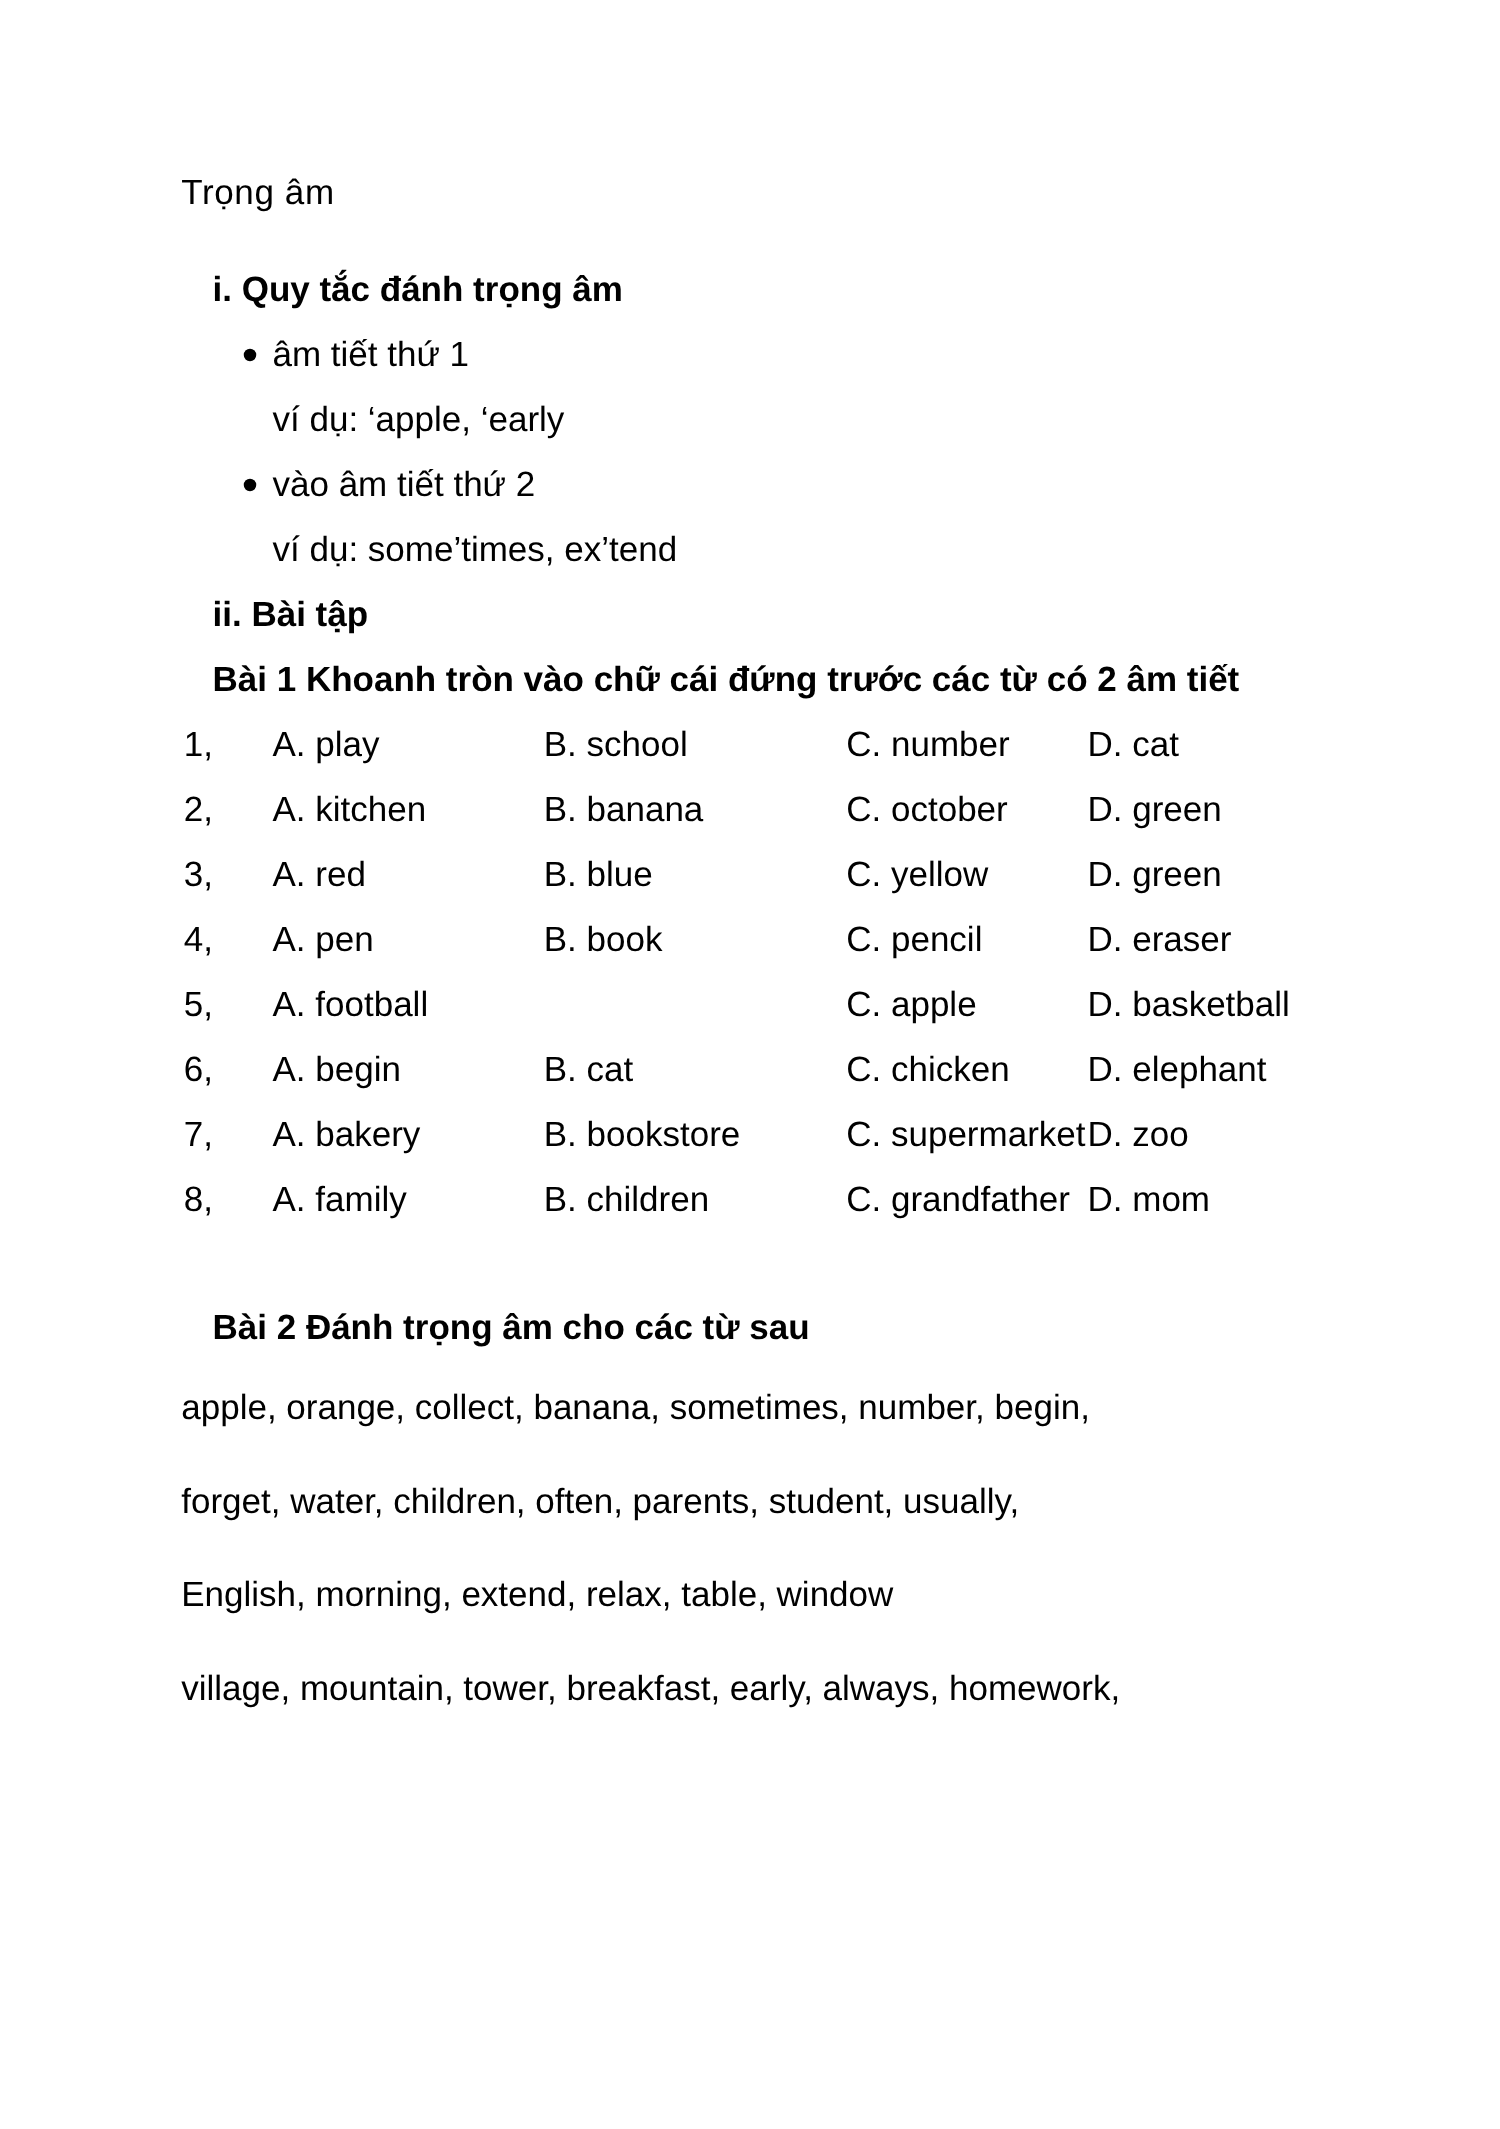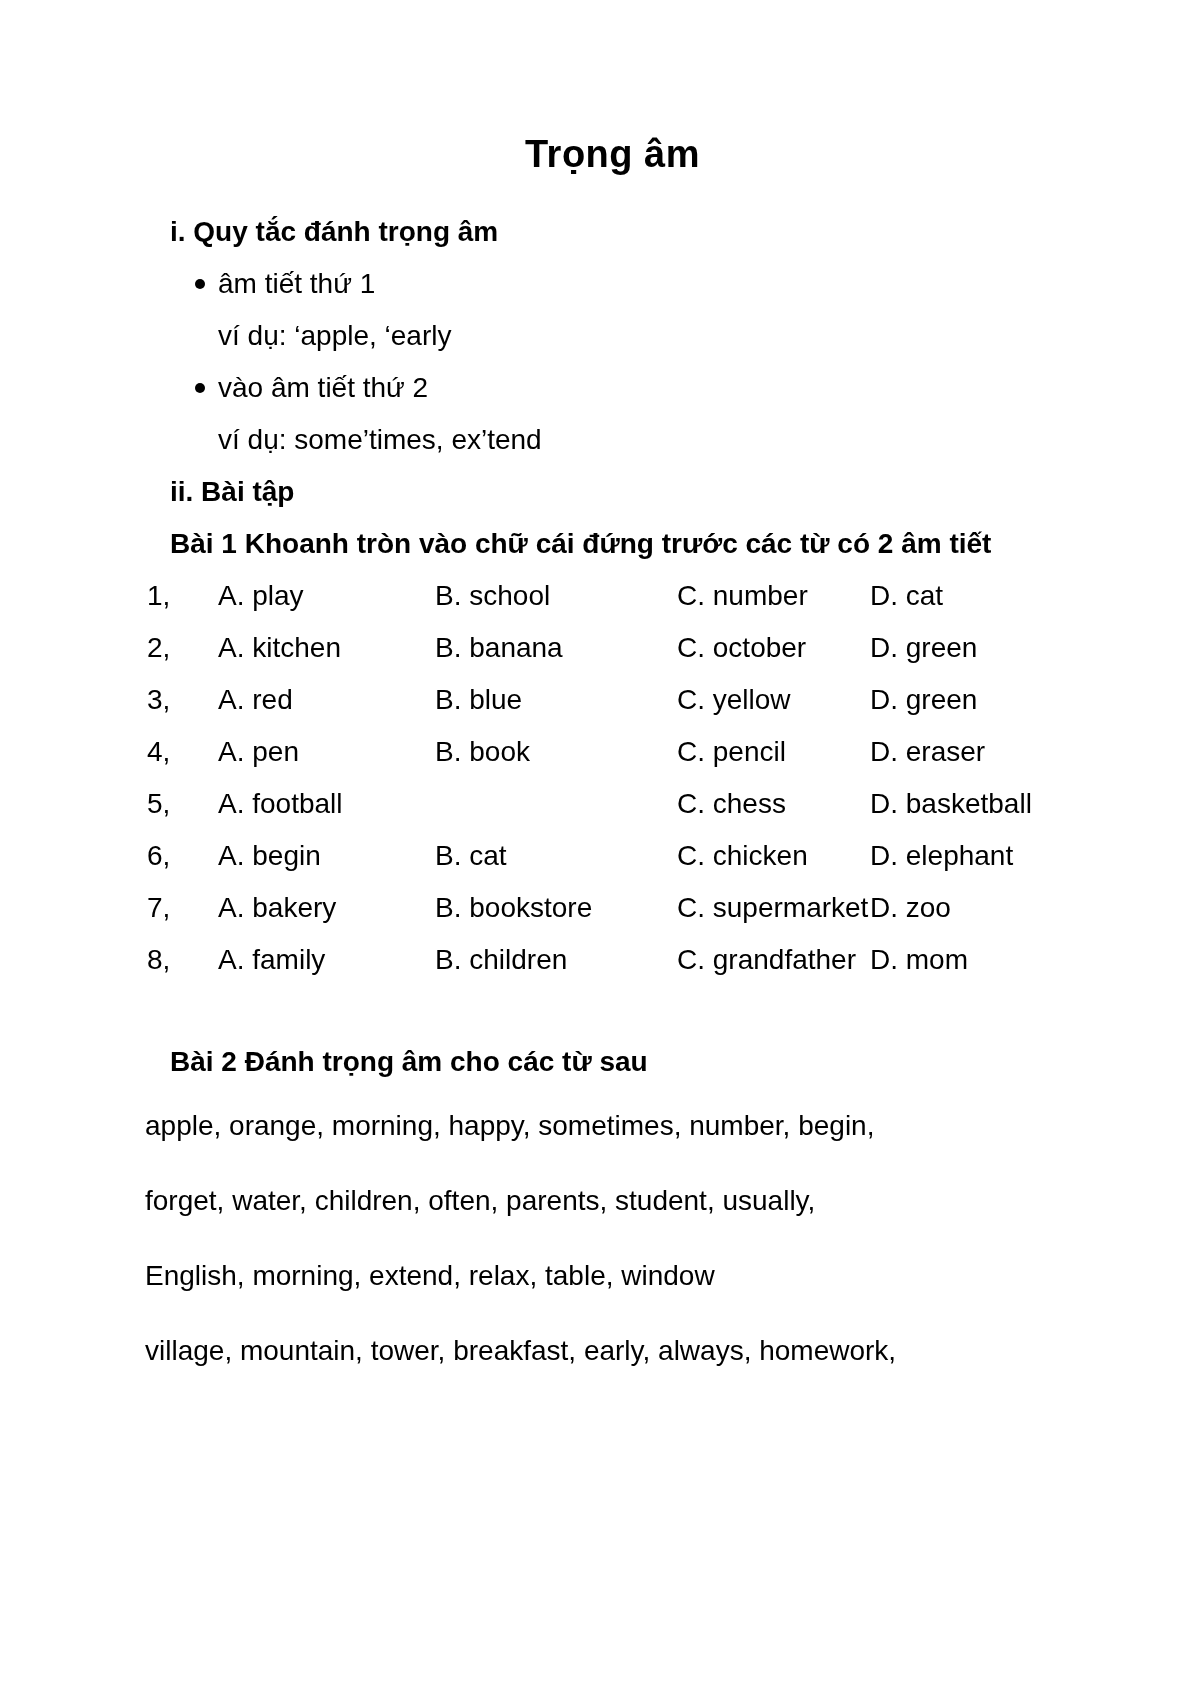--- a/index.html
+++ b/index.html
@@ -9,23 +9,23 @@
     width:1200px;
     height:1703px;
     background:#ffffff;
     color:#000000;
     font-family:"Liberation Sans", sans-serif;
     overflow:hidden;
   }
   .content { padding:130px 120px 0 145px; }
 
   .doc-title {
-    text-align:center;
-    font-size:38px;
-    font-weight:700;
+    text-align:left;
+    font-size:28px;
+    font-weight:400;
     line-height:48px;
     letter-spacing:0.5px;
   }
   .section-heading {
     font-size:28px;
     font-weight:700;
     line-height:52px;
     margin-left:25px;
   }
   .heading-gap { margin-top:28px; }
@@ -119,21 +119,21 @@
       <div class="mc-row">
         <span class="col-num">4,</span>
         <span class="col-a">A. pen</span>
         <span class="col-b">B. book</span>
         <span class="col-c">C. pencil</span>
         <span class="col-d">D. eraser</span>
       </div>
       <div class="mc-row">
         <span class="col-num">5,</span>
         <span class="col-a">A. football</span>
-        <span class="col-c">C. chess</span>
+        <span class="col-c">C. apple</span>
         <span class="col-d">D. basketball</span>
       </div>
       <div class="mc-row">
         <span class="col-num">6,</span>
         <span class="col-a">A. begin</span>
         <span class="col-b">B. cat</span>
         <span class="col-c">C. chicken</span>
         <span class="col-d">D. elephant</span>
       </div>
       <div class="mc-row">
@@ -147,20 +147,20 @@
         <span class="col-num">8,</span>
         <span class="col-a">A. family</span>
         <span class="col-b">B. children</span>
         <span class="col-c">C. grandfather</span>
         <span class="col-d">D. mom</span>
       </div>
     </div>
 
     <div class="ex2-block">
       <div class="section-heading">Bài 2 Đánh trọng âm cho các từ sau</div>
-      <div class="word-line">apple, orange, morning, happy, sometimes, number, begin,</div>
+      <div class="word-line">apple, orange, collect, banana, sometimes, number, begin,</div>
       <div class="word-line">forget, water, children, often, parents, student, usually,</div>
       <div class="word-line">English, morning, extend, relax, table, window</div>
       <div class="word-line">village, mountain, tower, breakfast, early, always, homework,</div>
     </div>
 
   </div>
 </div>
 
 </body></html>

